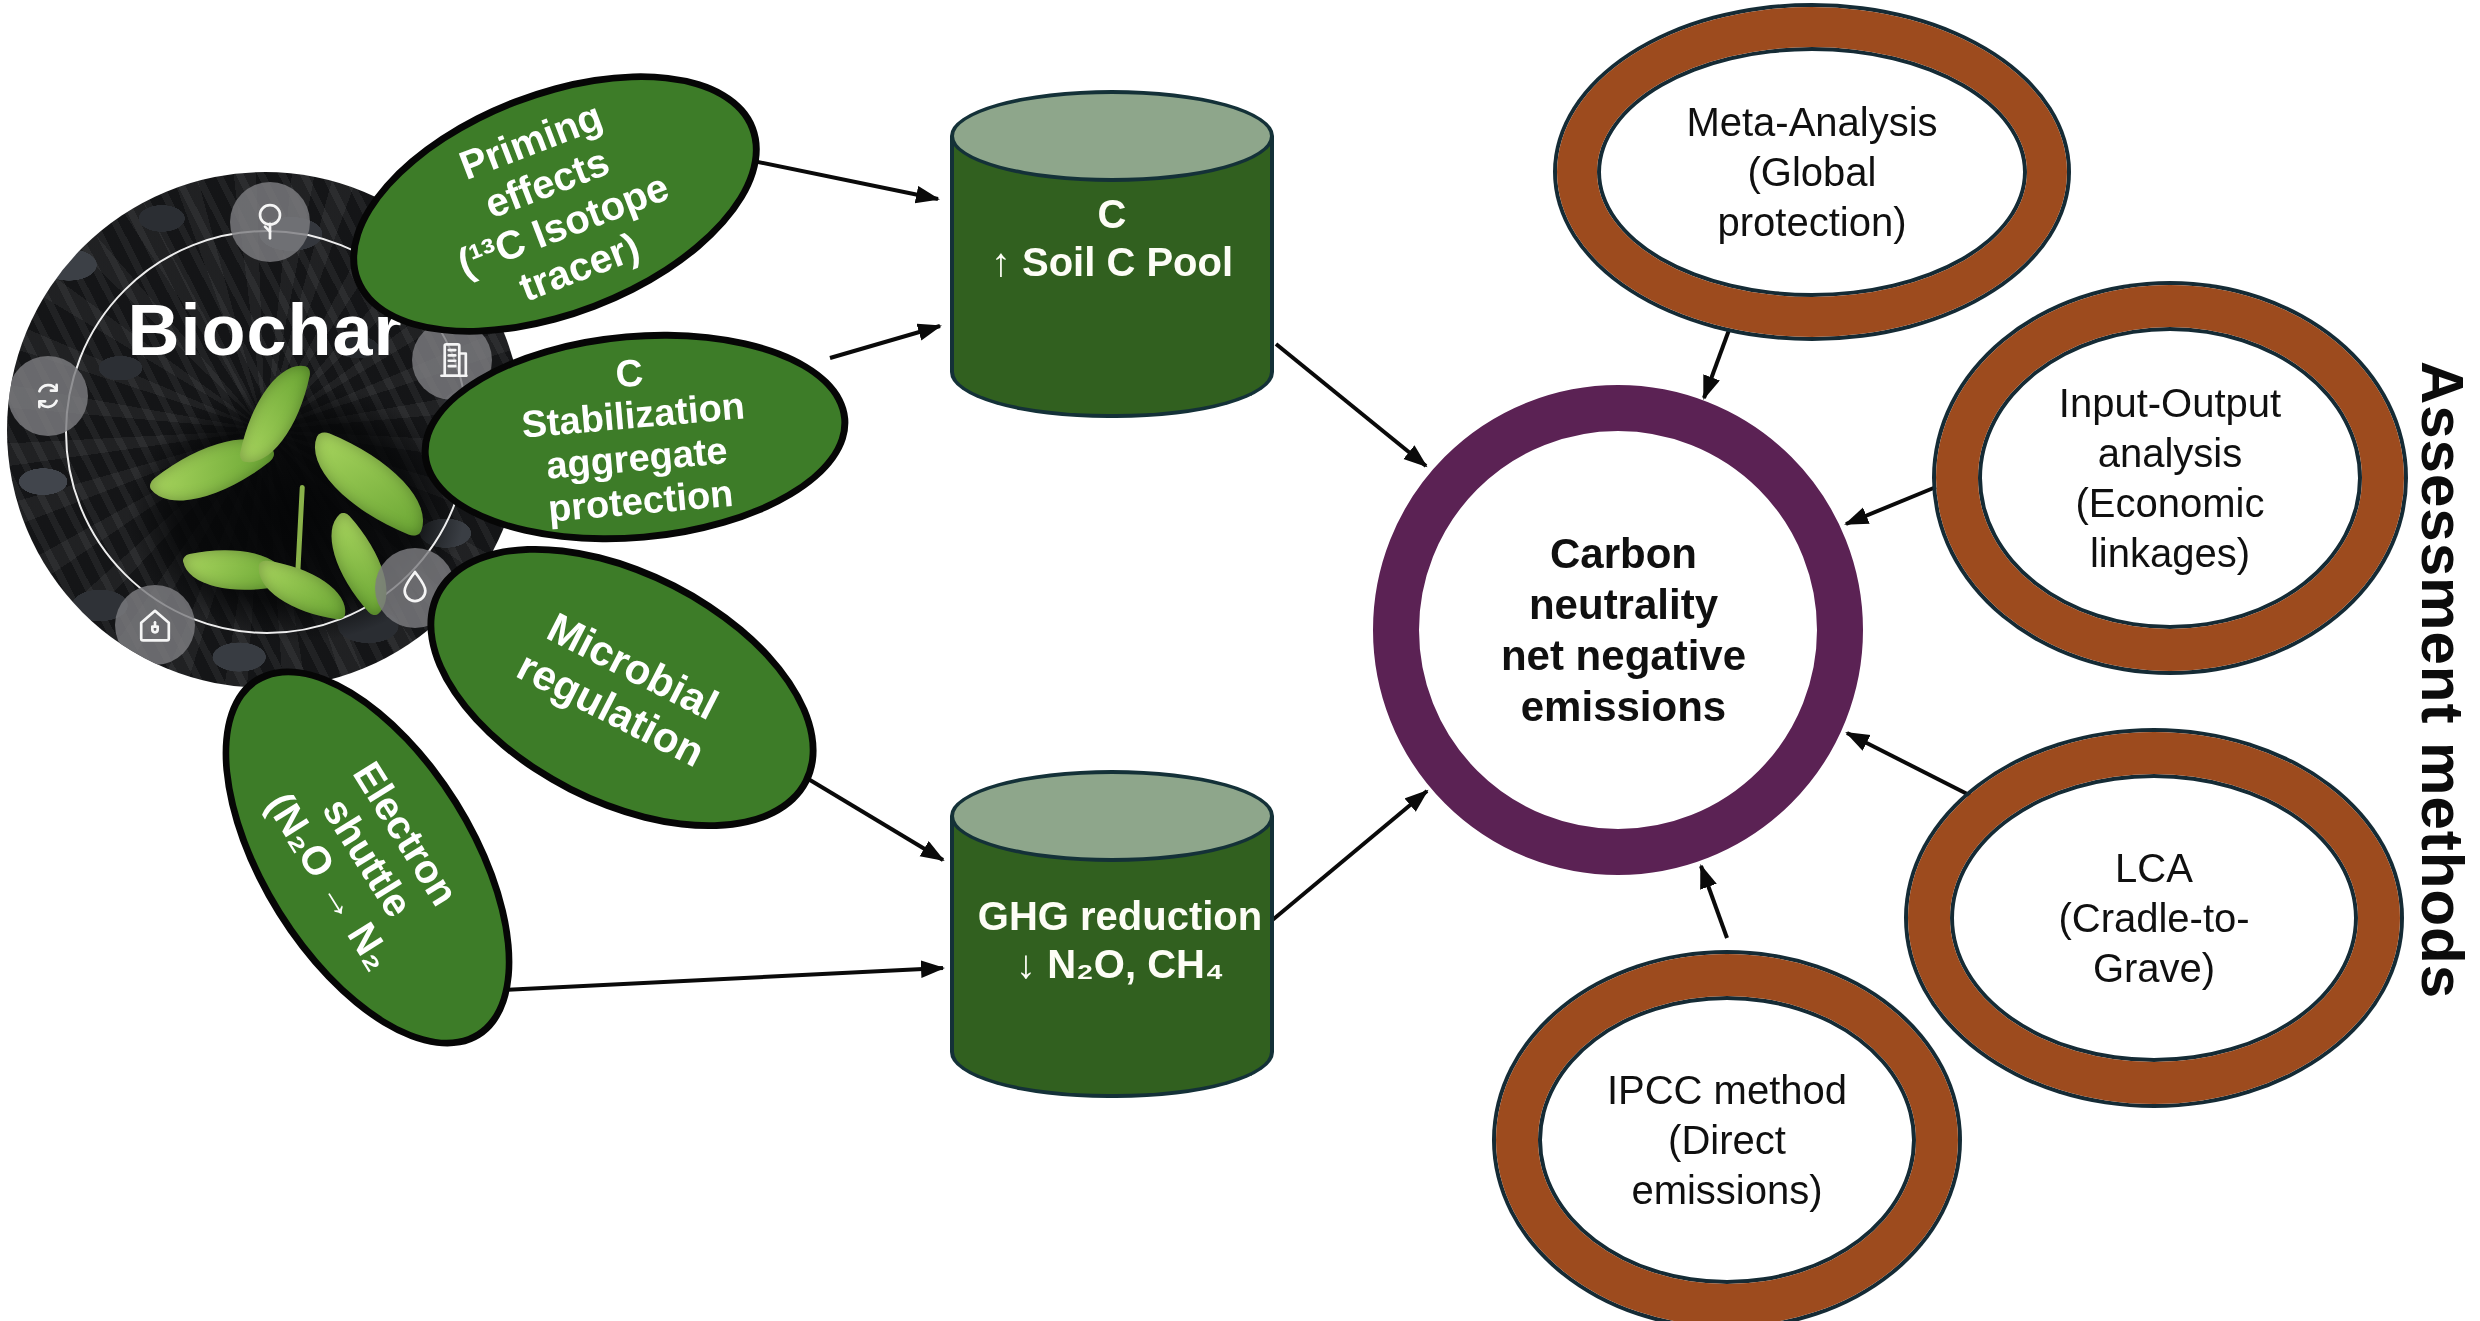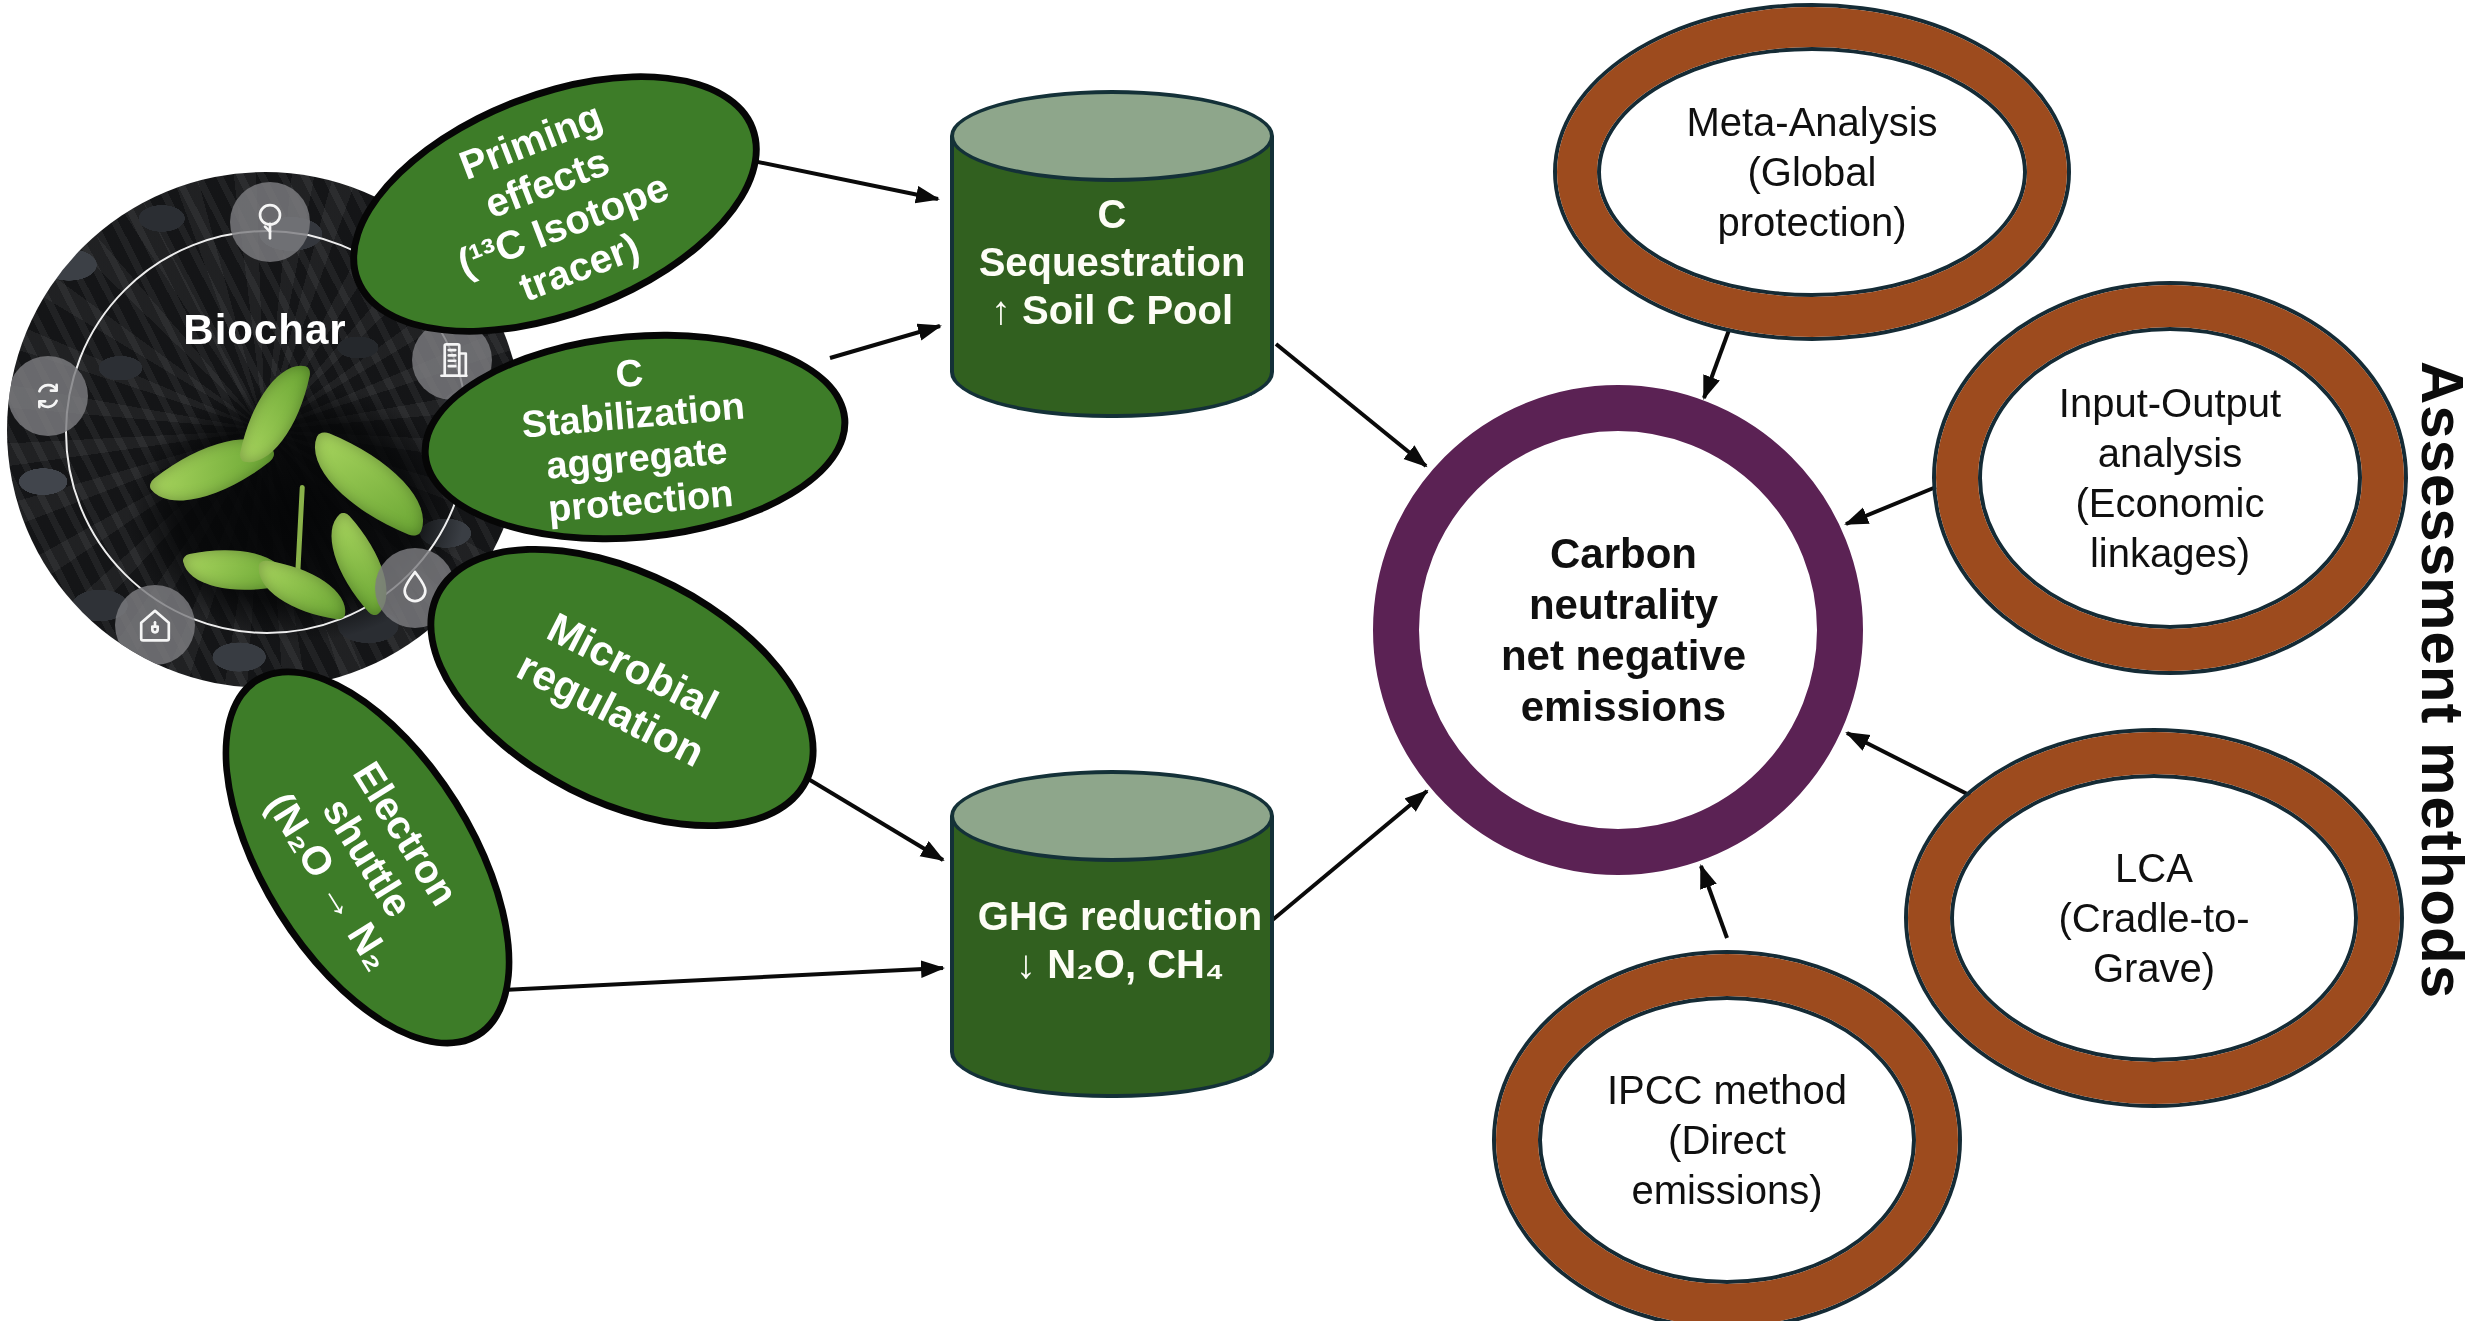--- a/index.html
+++ b/index.html
@@ -27,21 +27,21 @@
       radial-gradient(34px 18px at 68% 34%, #25282c 0 60%, transparent 61%),
       repeating-conic-gradient(from 15deg, rgba(255,255,255,.05) 0deg 5deg, rgba(0,0,0,0) 5deg 13deg),
       repeating-linear-gradient(63deg, rgba(255,255,255,.045) 0 7px, rgba(0,0,0,.12) 7px 19px);
   }
   .icon-ring{
     position:absolute;left:58px;top:58px;width:400px;height:400px;border-radius:50%;
     border:2.5px solid rgba(255,255,255,.92);
   }
   .hub-label{
     position:absolute;left:50%;top:158px;transform:translate(-50%,-50%);
-    color:#fff;font-weight:bold;font-size:42px;letter-spacing:1px;white-space:nowrap;
+    color:#fff;font-weight:bold;font-size:72px;letter-spacing:1px;white-space:nowrap;
   }
   .leaf{position:absolute;background:linear-gradient(135deg,#a9d55f,#69a533);
     border-radius:8% 92% 8% 92% / 12% 88% 12% 88%;
     box-shadow:inset 0 0 14px rgba(0,0,0,.28);}
   .stem{position:absolute;background:#8ab24a;border-radius:3px;}
   .hub-icon{
     position:absolute;width:80px;height:80px;border-radius:50%;
     background:rgba(125,125,128,.82);display:flex;align-items:center;justify-content:center;
   }
   .hub-icon svg{width:46px;height:46px;stroke:#f5f5f5;stroke-width:1.4;fill:none;
@@ -203,21 +203,20 @@
       <span>shuttle</span>
       <span>(N₂O → N₂</span>
     </div>
   </div>
 
   <div class="cyl" style="left:950px;top:90px;">
     <div class="cyl-body"></div>
     <div class="cyl-top"></div>
     <div class="txt" style="top:100px;">
       <span>C</span>
-      <span>Sequestration</span>
       <span>↑ Soil C Pool</span>
     </div>
   </div>
 
   <div class="cyl" style="left:950px;top:770px;padding-left:16px;">
     <div class="cyl-body"></div>
     <div class="cyl-top"></div>
     <div class="txt" style="top:122px;">
       <span>GHG reduction</span>
       <span>↓ N₂O, CH₄</span>

